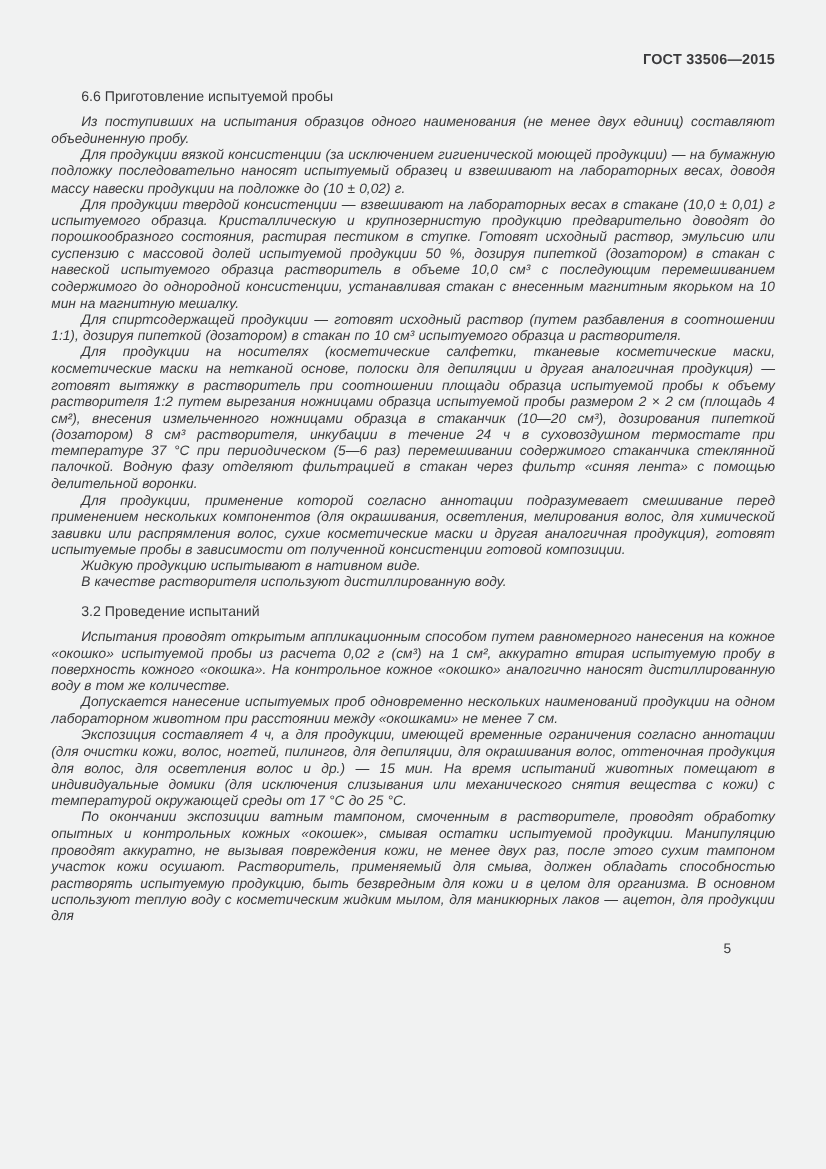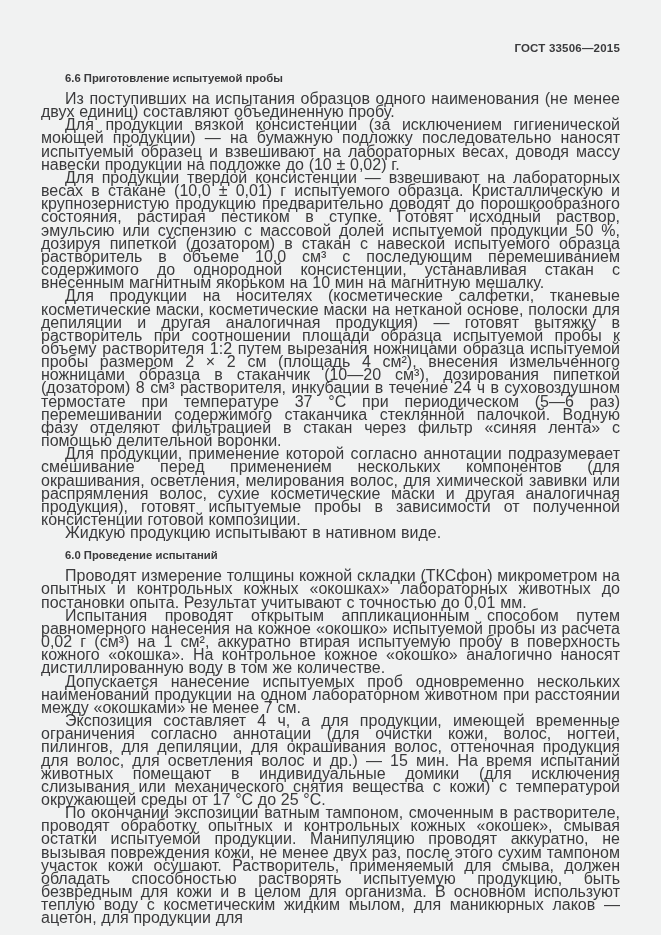--- a/index.html
+++ b/index.html
@@ -23,31 +23,32 @@
     width: 579px;
   }
   .doc-header {
     text-align: right;
     font-weight: 700;
     font-size: 11.5px;
     letter-spacing: 0.2px;
     margin: 0 0 18px 0;
   }
   .section-heading {
-    font-weight: 700;
+    font-weight: 400;
     font-size: 11.3px;
     margin: 10px 0 8px 24px;
   }
   p.body-par {
-    font-size: 16px;
+    font-size: 11px;
     line-height: 13.15px;
     text-align: justify;
     text-indent: 24px;
     margin: 0;
     word-spacing: 0.3px;
+    font-style: italic;
   }
   .page-number {
     text-align: right;
     padding-right: 35px;
     font-size: 11px;
     margin-top: 13px;
   }
 </style>
 </head>
 <body>
@@ -55,28 +56,29 @@
 <div class="page">
   <div class="content">
 
     <div class="doc-header">ГОСТ 33506—2015</div>
 
     <div>
       <div class="section-heading">6.6 Приготовление испытуемой пробы</div>
       <p class="body-par">Из поступивших на испытания образцов одного наименования (не менее двух единиц) составляют объединенную пробу.</p>
       <p class="body-par">Для продукции вязкой консистенции (за исключением гигиенической моющей продукции) — на бумажную подложку последовательно наносят испытуемый образец и взвешивают на лабораторных весах, доводя массу навески продукции на подложке до (10 ± 0,02) г.</p>
       <p class="body-par">Для продукции твердой консистенции — взвешивают на лабораторных весах в стакане (10,0 ± 0,01) г испытуемого образца. Кристаллическую и крупнозернистую продукцию предварительно доводят до порошкообразного состояния, растирая пестиком в ступке. Готовят исходный раствор, эмульсию или суспензию с массовой долей испытуемой продукции 50 %, дозируя пипеткой (дозатором) в стакан с навеской испытуемого образца растворитель в объеме 10,0 см³ с последующим перемешиванием содержимого до однородной консистенции, устанавливая стакан с внесенным магнитным якорьком на 10 мин на магнитную мешалку.</p>
+      <p class="body-par">Для спиртсодержащей продукции — готовят исходный раствор (путем разбавления в соотношении 1:1), дозируя пипеткой (дозатором) в стакан по 10 см³ испытуемого образца и растворителя.</p>
       <p class="body-par">Для продукции на носителях (косметические салфетки, тканевые косметические маски, косметические маски на нетканой основе, полоски для депиляции и другая аналогичная продукция) — готовят вытяжку в растворитель при соотношении площади образца испытуемой пробы к объему растворителя 1:2 путем вырезания ножницами образца испытуемой пробы размером 2 × 2 см (площадь 4 см²), внесения измельченного ножницами образца в стаканчик (10—20 см³), дозирования пипеткой (дозатором) 8 см³ растворителя, инкубации в течение 24 ч в суховоздушном термостате при температуре 37 °С при периодическом (5—6 раз) перемешивании содержимого стаканчика стеклянной палочкой. Водную фазу отделяют фильтрацией в стакан через фильтр «синяя лента» с помощью делительной воронки.</p>
       <p class="body-par">Для продукции, применение которой согласно аннотации подразумевает смешивание перед применением нескольких компонентов (для окрашивания, осветления, мелирования волос, для химической завивки или распрямления волос, сухие косметические маски и другая аналогичная продукция), готовят испытуемые пробы в зависимости от полученной консистенции готовой композиции.</p>
       <p class="body-par">Жидкую продукцию испытывают в нативном виде.</p>
+      <p class="body-par">В качестве растворителя используют дистиллированную воду.</p>
     </div>
 
     <div>
-      <div class="section-heading">6.0 Проведение испытаний</div>
-      <p class="body-par">Проводят измерение толщины кожной складки (ТКСфон) микрометром на опытных и контрольных кожных «окошках» лабораторных животных до постановки опыта. Результат учитывают с точностью до 0,01 мм.</p>
+      <div class="section-heading">3.2 Проведение испытаний</div>
       <p class="body-par">Испытания проводят открытым аппликационным способом путем равномерного нанесения на кожное «окошко» испытуемой пробы из расчета 0,02 г (см³) на 1 см², аккуратно втирая испытуемую пробу в поверхность кожного «окошка». На контрольное кожное «окошко» аналогично наносят дистиллированную воду в том же количестве.</p>
       <p class="body-par">Допускается нанесение испытуемых проб одновременно нескольких наименований продукции на одном лабораторном животном при расстоянии между «окошками» не менее 7 см.</p>
       <p class="body-par">Экспозиция составляет 4 ч, а для продукции, имеющей временные ограничения согласно аннотации (для очистки кожи, волос, ногтей, пилингов, для депиляции, для окрашивания волос, оттеночная продукция для волос, для осветления волос и др.) — 15 мин. На время испытаний животных помещают в индивидуальные домики (для исключения слизывания или механического снятия вещества с кожи) с температурой окружающей среды от 17 °С до 25 °С.</p>
       <p class="body-par">По окончании экспозиции ватным тампоном, смоченным в растворителе, проводят обработку опытных и контрольных кожных «окошек», смывая остатки испытуемой продукции. Манипуляцию проводят аккуратно, не вызывая повреждения кожи, не менее двух раз, после этого сухим тампоном участок кожи осушают. Растворитель, применяемый для смыва, должен обладать способностью растворять испытуемую продукцию, быть безвредным для кожи и в целом для организма. В основном используют теплую воду с косметическим жидким мылом, для маникюрных лаков — ацетон, для продукции для</p>
     </div>
 
     <div class="page-number">5</div>
 
   </div>
 </div>

